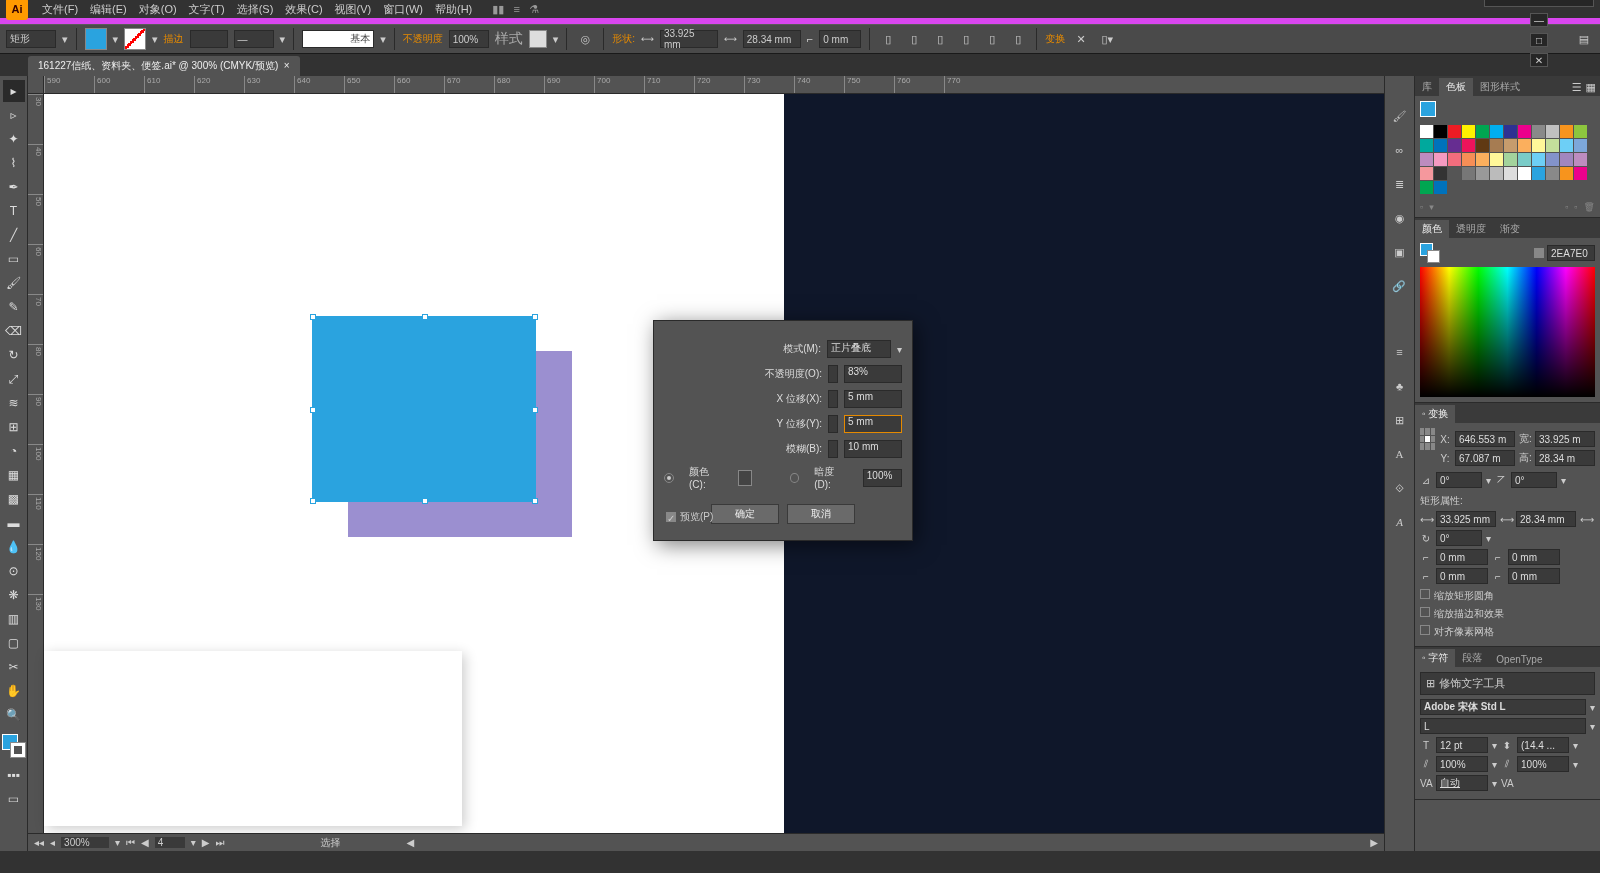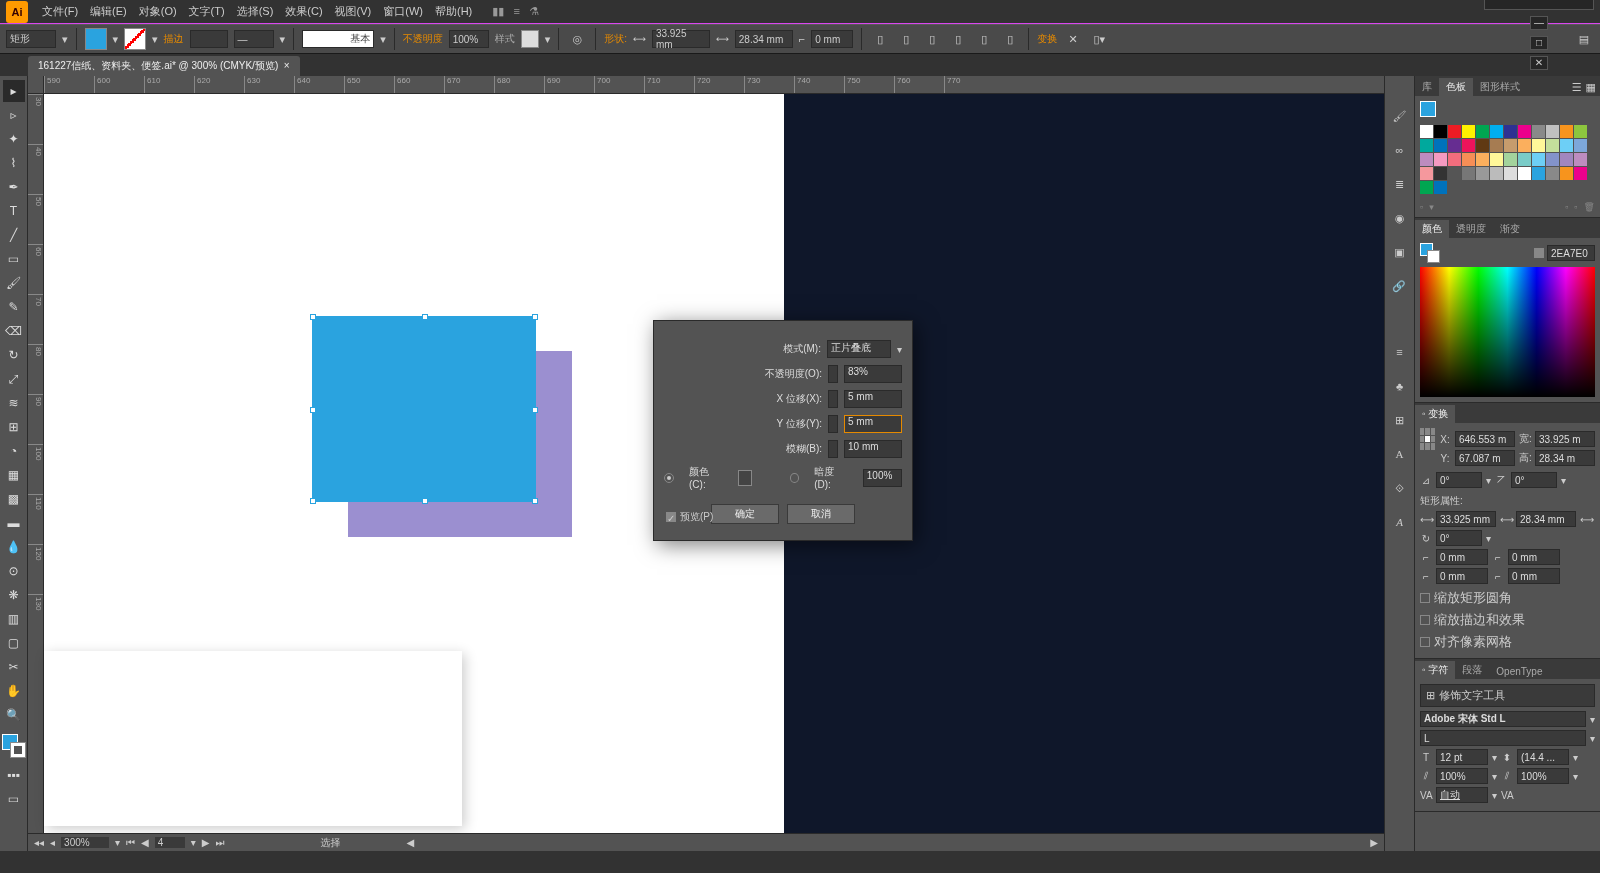--- a/index.html
+++ b/index.html
@@ -1,31 +1,31 @@
 <!DOCTYPE html>
 <html><head>
 <meta charset="utf-8">
 <style>
 * { margin:0; padding:0; box-sizing:border-box; font-family:"Microsoft YaHei",sans-serif; user-select:none; }
 body { background:#323232; width:1600px; height:873px; overflow:hidden; font-size:11px; color:#ccc; }
 
 
-.menubar { height:24px; background:#323232; display:flex; align-items:center; padding:0 6px; border-bottom:1px solid #d946ef; }
+.menubar { height:24px; background:#323232; display:flex; align-items:center; padding:0 6px; border-bottom:6px solid #d946ef; }
 .menubar .ai-logo { width:22px; height:22px; background:#ff9a00; color:#330000; font-weight:bold; display:flex; align-items:center; justify-content:center; border-radius:3px; margin-right:8px; font-size:11px;}
 .menubar .menu-item { padding:2px 6px; cursor:pointer; }
 .menubar .right { margin-left:auto; display:flex; align-items:center; gap:6px;flex-direction:column; }
 .menubar .search { width:110px; height:16px; background:#262626; border:1px solid #555; }
 .menubar .win-btn { width:18px; height:14px; background:#262626; border:1px solid #555; display:flex; align-items:center; justify-content:center; font-size:10px; }
 
 
 .controlbar { height:30px; background:#4a4a4a; border-top:1px solid #5a5a5a; border-bottom:1px solid #1a1a1a; display:flex; align-items:center; padding:0 6px; gap:6px; }
 .controlbar .sel { width:50px; height:18px; background:#3a3a3a; border:1px solid #2a2a2a; display:flex; align-items:center; padding:0 3px; font-size:10px;}
 .controlbar .swatch { width:22px; height:22px; border:1px solid #888;}
 .controlbar .txt { color:#e68a00; font-size:10px; }
-.controlbar .txtg { color:#aaa; font-size:10px; }
+.controlbar .txtg { color:#aaa; font-size:14px; }
 .controlbar .divider { width:1px; height:22px; background:#2a2a2a; margin:0 2px; }
 .controlbar .num { width:58px; height:18px; background:#3a3a3a; border:1px solid #2a2a2a; font-size:10px; padding:0 3px; display:flex; align-items:center;}
 .controlbar .icon-btn { width:20px; height:20px; display:flex; align-items:center; justify-content:center; color:#ccc; cursor:pointer;}
 
 
 .doctabs { height:22px; background:#323232; display:flex; align-items:flex-end; padding-left:28px;}
 .doctabs .tab { background:#535353; padding:3px 10px; font-size:10px; color:#eee; border-top-left-radius:3px; border-top-right-radius:3px;}
 
 
 .main { position:relative; display:flex; height:775px; }
@@ -61,21 +61,21 @@
 .panel .tabs { display:flex; background:#3a3a3a; height:20px; align-items:flex-end;}
 .panel .tabs .ptab { padding:2px 7px; font-size:10px; color:#aaa; cursor:pointer;}
 .panel .tabs .ptab.active { background:#535353; color:#eee;}
 .panel .body { padding:5px;}
 .swatches-grid { display:flex; flex-wrap:wrap; gap:1px;}
 .swatches-grid .sw { width:13px; height:13px;}
 .spectrum { height:130px; background:linear-gradient(to bottom, rgba(255,255,255,0) 0%, rgba(0,0,0,1) 100%), linear-gradient(to right, #ff0000, #ffff00, #00ff00, #00ffff, #0000ff, #ff00ff, #ff0000); }
 .field-row { display:flex; align-items:center; gap:4px; margin:3px 0; font-size:10px;}
 .field-row .lbl { color:#ccc; width:12px; text-align:center;}
 .field-row input { width:60px; height:16px; background:#3a3a3a; border:1px solid #2a2a2a; color:#ddd; font-size:10px; padding:0 3px;}
-.chk { display:flex; align-items:center; gap:4px; font-size:13px; padding:2px 0;}
+.chk { display:flex; gap:4px; font-size:10px; padding:2px 0;}
 .chk .box { width:10px; height:10px; border:1px solid #888;}
 
 
 .dialog { position:absolute; top:244px; left:625px; width:260px; background:#535353; border:1px solid #2a2a2a; box-shadow:4px 4px 20px rgba(0,0,0,0.5);}
 .dialog .title { background:#e8e8e8; color:#333; font-size:11px; padding:4px 8px;}
 .dialog .content { padding:12px 10px 16px;}
 .dialog .row { display:flex; align-items:center; justify-content:flex-end; gap:6px; margin:7px 0; font-size:10px;}
 .dialog .row .dlbl { color:#ddd;}
 .dialog .row select, .dialog .row .dinput { width:58px; height:18px; background:#3a3a3a; border:1px solid #2a2a2a; color:#ddd; font-size:10px; padding:0 3px;}
 .dialog .row .dinput.active { border:1px solid #e68a00;}

